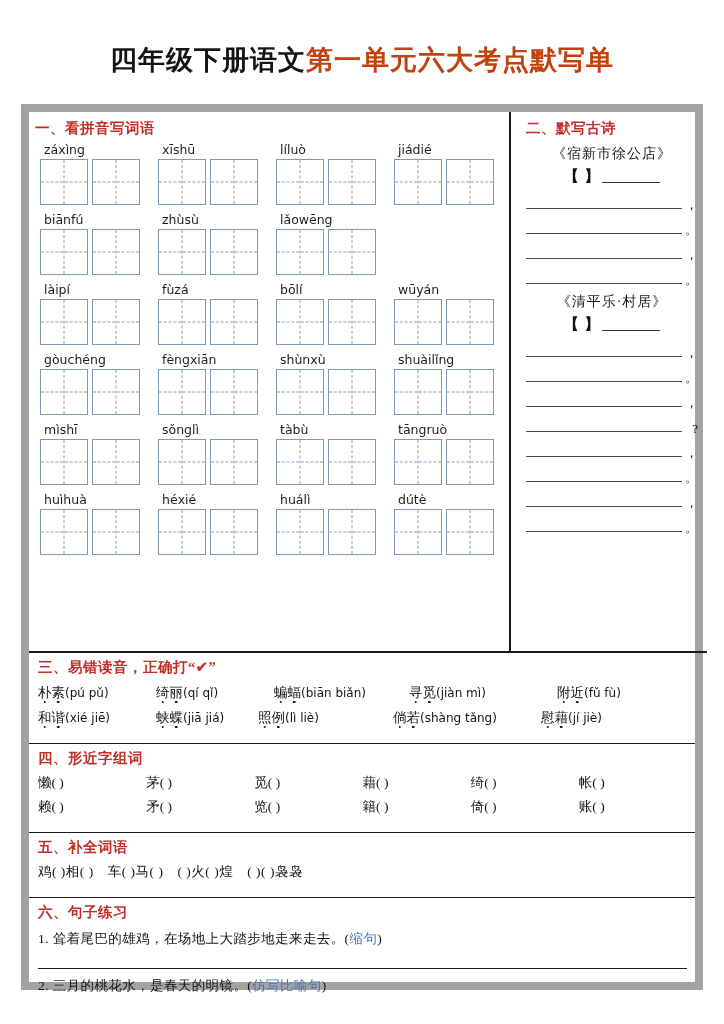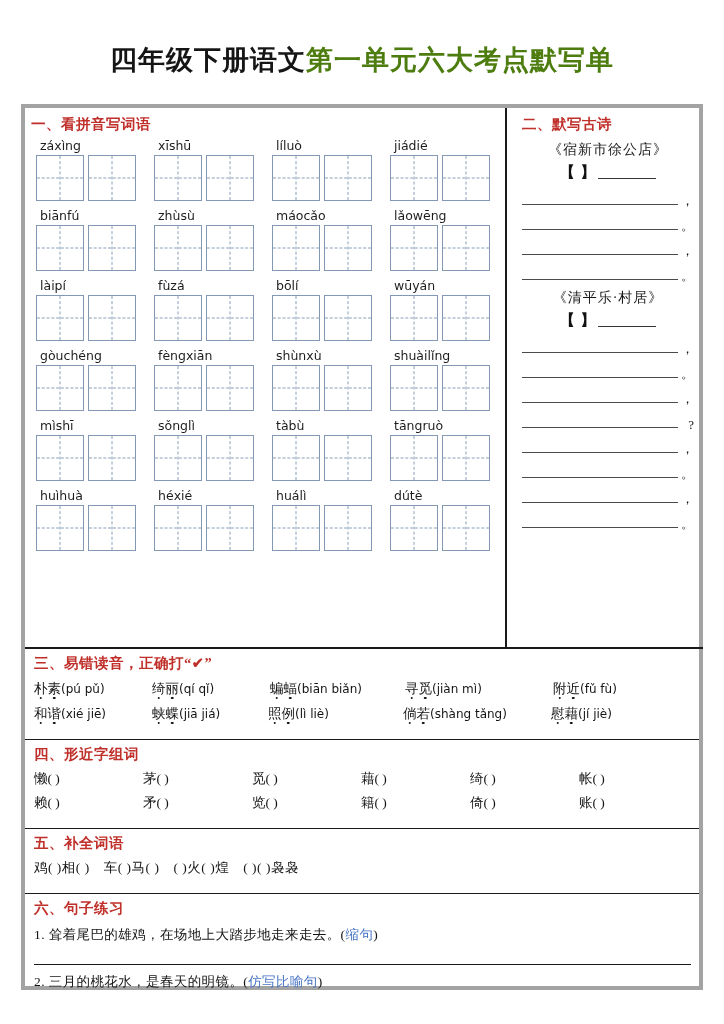--- a/index.html
+++ b/index.html
@@ -16,28 +16,28 @@
   .title {
     text-align: center;
     padding-top: 42px;
     font-size: 27px;
     letter-spacing: 1px;
     font-family: "Liberation Serif","DejaVu Serif",serif;
     font-weight: 700;
     white-space: nowrap;
   }
   .title .blk { color: #151515; }
-  .title .red { color: #4d7c0f; }
+  .title .red { color: #c2410c; }
 
   
   .frame {
     position: absolute;
     left: 21px; top: 104px;
     width: 682px; height: 886px;
-    border: 4px solid #a3a3a3;
+    border: 8px solid #a3a3a3;
   }
 
   
   .topband {
     position: absolute; left:0; top:0;
     width: 678px; height: 541px;
     border-bottom: 2px solid #1a1a1a;
     display: flex;
   }
   .col-left {
@@ -262,30 +262,20 @@
                     </div>
                     <div class="py-boxes">
                       <div class="cell"></div>
                       <div class="cell"></div>
                     </div>
                   </div>
                   <div class="py-word">
                     <div class="py-labels">
                       <span>zhù</span>
                       <span>sù</span>
-                    </div>
-                    <div class="py-boxes">
-                      <div class="cell"></div>
-                      <div class="cell"></div>
-                    </div>
-                  </div>
-                  <div class="py-word">
-                    <div class="py-labels">
-                      <span>máo</span>
-                      <span>cǎo</span>
                     </div>
                     <div class="py-boxes">
                       <div class="cell"></div>
                       <div class="cell"></div>
                     </div>
                   </div>
                   <div class="py-word">
                     <div class="py-labels">
                       <span>lǎo</span>
                       <span>wēng</span>
@@ -547,21 +537,21 @@
         <div id="dz-rows">
             <div class="dz-row">
               <div class="dz-item" style="width: 118px;"><span class="dot">朴</span><span class="dot">素</span><span class="py-small">(pú  pǔ)</span></div>
               <div class="dz-item" style="width: 118px;"><span class="dot">绮</span><span class="dot">丽</span><span class="py-small">(qí   qǐ)</span></div>
               <div class="dz-item" style="width: 135px;"><span class="dot">蝙</span><span class="dot">蝠</span><span class="py-small">(biān biǎn)</span></div>
               <div class="dz-item" style="width: 148px;"><span class="dot">寻</span><span class="dot">觅</span><span class="py-small">(jiàn mì)</span></div>
               <div class="dz-item" style="width: auto;"><span class="dot">附</span><span class="dot">近</span><span class="py-small">(fǔ   fù)</span></div>
             </div>
             <div class="dz-row">
               <div class="dz-item" style="width: 118px;"><span class="dot">和</span><span class="dot">谐</span><span class="py-small">(xié jiē)</span></div>
-              <div class="dz-item" style="width: 116px;"><span class="dot">蛱</span><span class="dot">蝶</span><span class="py-small">(jiā jiá)</span></div>
+              <div class="dz-item" style="width: 102px;"><span class="dot">蛱</span><span class="dot">蝶</span><span class="py-small">(jiā jiá)</span></div>
               <div class="dz-item" style="width: 135px;"><span class="dot">照</span><span class="dot">例</span><span class="py-small">(lì    liè)</span></div>
               <div class="dz-item" style="width: 148px;"><span class="dot">倘</span><span class="dot">若</span><span class="py-small">(shàng tǎng)</span></div>
               <div class="dz-item" style="width: auto;"><span class="dot">慰</span><span class="dot">藉</span><span class="py-small">(jí    jiè)</span></div>
             </div>
           </div>
       </div>
 
       <div class="sec bb">
         <div class="sec-head">四、形近字组词</div>
         <div class="xj-row" id="xj-row1">

